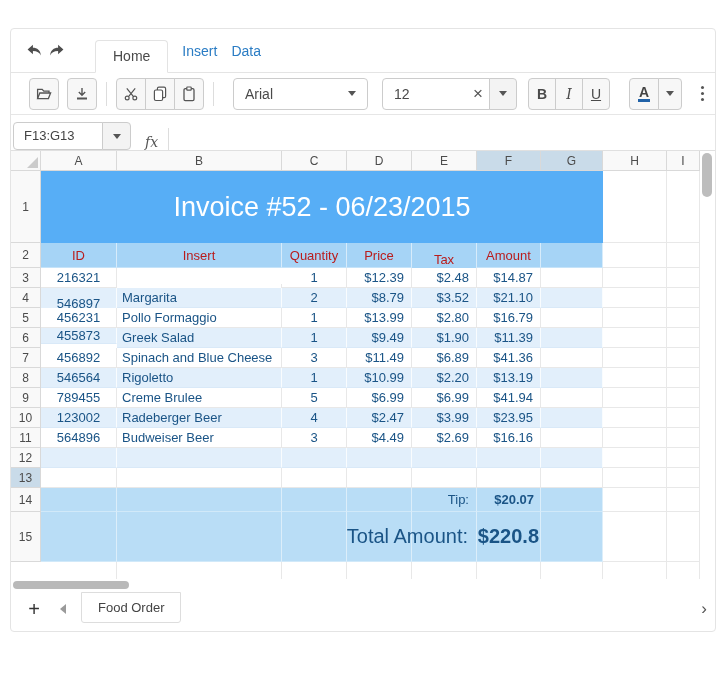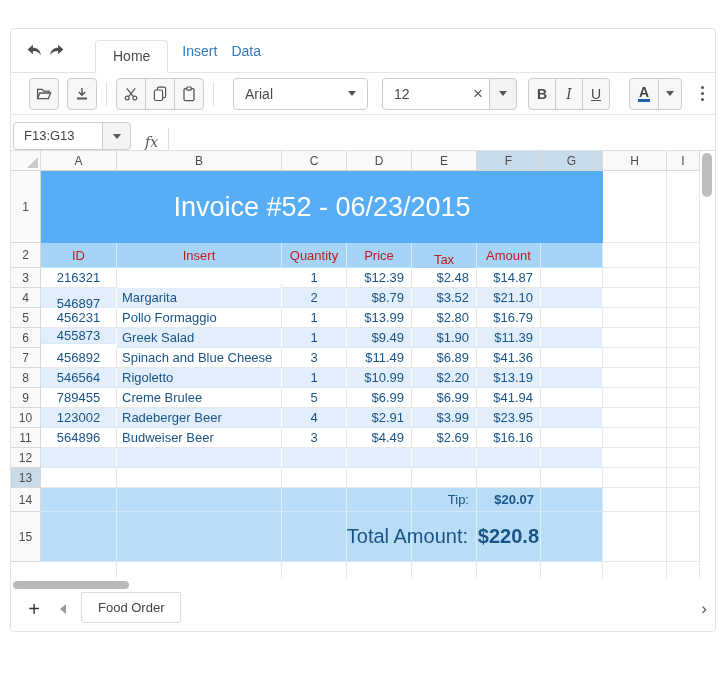--- a/index.html
+++ b/index.html
@@ -313,21 +313,21 @@
         <div class="gc al-r" style="width: 64px; height: 20px;">$41.94</div>
         <div class="gc undefined" style="width: 62px; height: 20px;"></div>
         <div class="gc" style="width: 64px; height: 20px;"></div>
         <div class="gc" style="width: 33px; height: 20px;"></div>
       </div>
       <div class="gr" style="height: 20px;">
         <div class="gc gh" style="width: 30px; height: 20px;">10</div>
         <div class="gc band al-c" style="width: 76px; height: 20px;">123002</div>
         <div class="gc band al-l" style="width: 165px; height: 20px;">Radeberger Beer</div>
         <div class="gc band al-c" style="width: 65px; height: 20px;">4</div>
-        <div class="gc band al-r" style="width: 65px; height: 20px;">$2.91</div>
+        <div class="gc band al-r" style="width: 65px; height: 20px;">$2.47</div>
         <div class="gc band al-r" style="width: 65px; height: 20px;">$3.99</div>
         <div class="gc band al-r" style="width: 64px; height: 20px;">$23.95</div>
         <div class="gc band undefined" style="width: 62px; height: 20px;"></div>
         <div class="gc" style="width: 64px; height: 20px;"></div>
         <div class="gc" style="width: 33px; height: 20px;"></div>
       </div>
       <div class="gr" style="height: 20px;">
         <div class="gc gh" style="width: 30px; height: 20px;">11</div>
         <div class="gc al-c" style="width: 76px; height: 20px;">564896</div>
         <div class="gc al-l" style="width: 165px; height: 20px;">Budweiser Beer</div>

